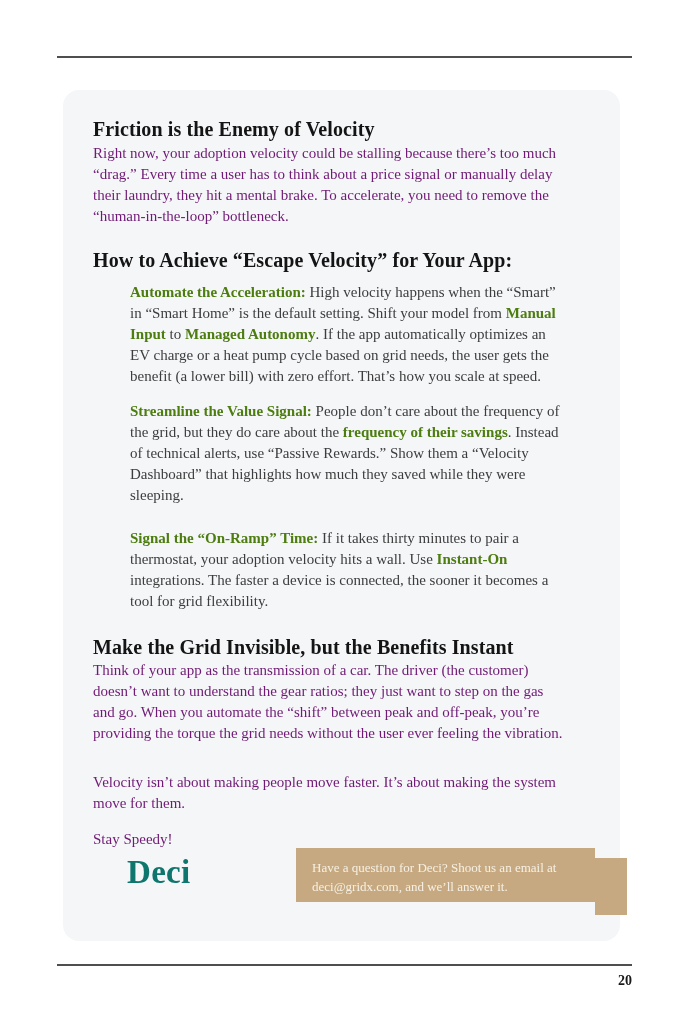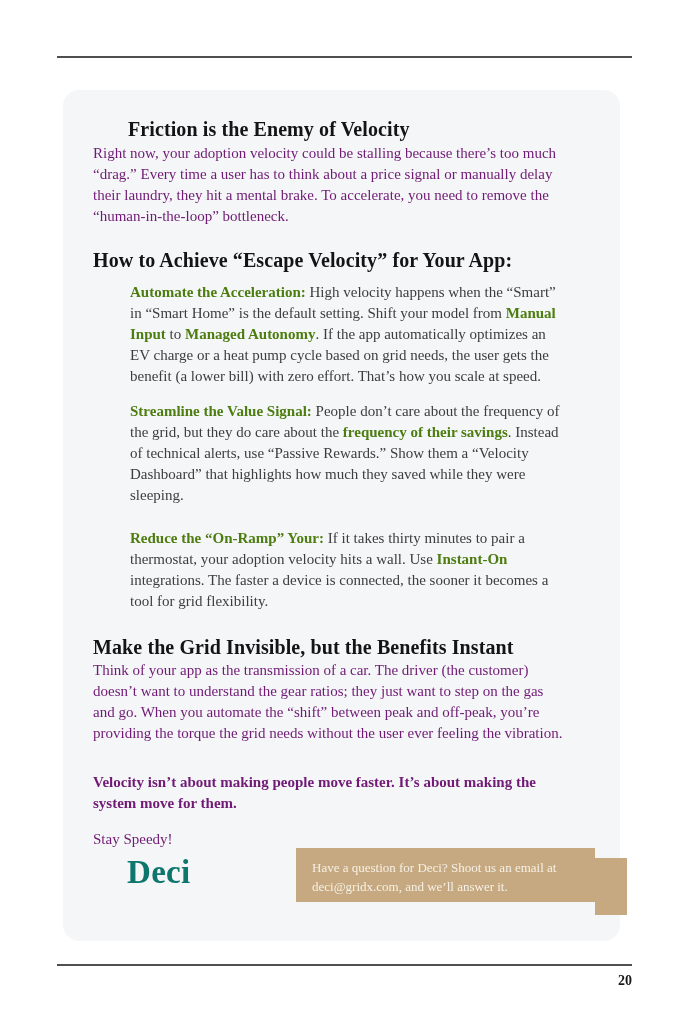--- a/index.html
+++ b/index.html
@@ -19,31 +19,31 @@
   .card {
     position:absolute; left:63px; top:90px; width:557px; height:851px;
     background:#f4f6f8; border-radius:16px;
   }
 
   .section-heading {
     position:absolute; left:30px; margin:0;
     font-size:20px; font-weight:bold; color:#141414;
     line-height:1.15; letter-spacing:0.1px;
   }
-  .h1 { top:28px;margin-left:35px; }
+  .h1 { top:28px; }
   .h2 { top:159px; }
   .h3 { top:546px; }
 
   .body-para {
     position:absolute; left:30px; width:474px; margin:0;
     font-size:15px; line-height:21px; color:#701a75;
   }
   .p1 { top:53px; }
   .p3 { top:570px; }
-  .closing { top:682px;font-weight:bold; }
+  .closing { top:682px; }
   .signoff { top:739px; }
 
   .item {
     position:absolute; left:67px; width:438px; margin:0;
     font-size:15px; line-height:21px; color:#3d3d3d;
   }
   .item b, .body-para b { color:#4d7c0f; }
   .item-1 { top:192px; }
   .item-2 { top:311px; }
   .item-3 { top:438px; }
@@ -80,21 +80,21 @@
   <h2 class="section-heading h1">Friction is the Enemy of Velocity</h2>
 
   <p class="body-para p1"><span>Right now, your adoption velocity could be stalling because there’s too much “drag.” Every time a user has to think about a price signal or manually delay their laundry, they hit a mental brake. To accelerate, you need to remove the “human-in-the-loop” bottleneck.</span></p>
 
   <h2 class="section-heading h2">How to Achieve “Escape Velocity” for Your App:</h2>
 
   <p class="item item-1"><b>Automate the Acceleration:</b><span> High velocity happens when the “Smart” in “Smart Home” is the default setting. Shift your model from </span><b>Manual Input</b><span> to </span><b>Managed Autonomy</b><span>. If the app automatically optimizes an EV charge or a heat pump cycle based on grid needs, the user gets the benefit (a lower bill) with zero effort. That’s how you scale at speed.</span></p>
 
   <p class="item item-2"><b>Streamline the Value Signal:</b><span> People don’t care about the frequency of the grid, but they do care about the </span><b>frequency of their savings</b><span>. Instead of technical alerts, use “Passive Rewards.” Show them a “Velocity Dashboard” that highlights how much they saved while they were sleeping.</span></p>
 
-  <p class="item item-3"><b>Reduce the “On-Ramp” Your:</b><span> If it takes thirty minutes to pair a thermostat, your adoption velocity hits a wall. Use </span><b>Instant-On</b><span> integrations. The faster a device is connected, the sooner it becomes a tool for grid flexibility.</span></p>
+  <p class="item item-3"><b>Signal the “On-Ramp” Time:</b><span> If it takes thirty minutes to pair a thermostat, your adoption velocity hits a wall. Use </span><b>Instant-On</b><span> integrations. The faster a device is connected, the sooner it becomes a tool for grid flexibility.</span></p>
 
   <h2 class="section-heading h3">Make the Grid Invisible, but the Benefits Instant</h2>
 
   <p class="body-para p3"><span>Think of your app as the transmission of a car. The driver (the customer) doesn’t want to understand the gear ratios; they just want to step on the gas and go. When you automate the “shift” between peak and off-peak, you’re providing the torque the grid needs without the user ever feeling the vibration.</span></p>
 
   <p class="body-para closing"><span>Velocity isn’t about making people move faster. It’s about making the system move for them.</span></p>
 
   <p class="body-para signoff">Stay Speedy!</p>
 
   <div class="signature">Deci</div>

